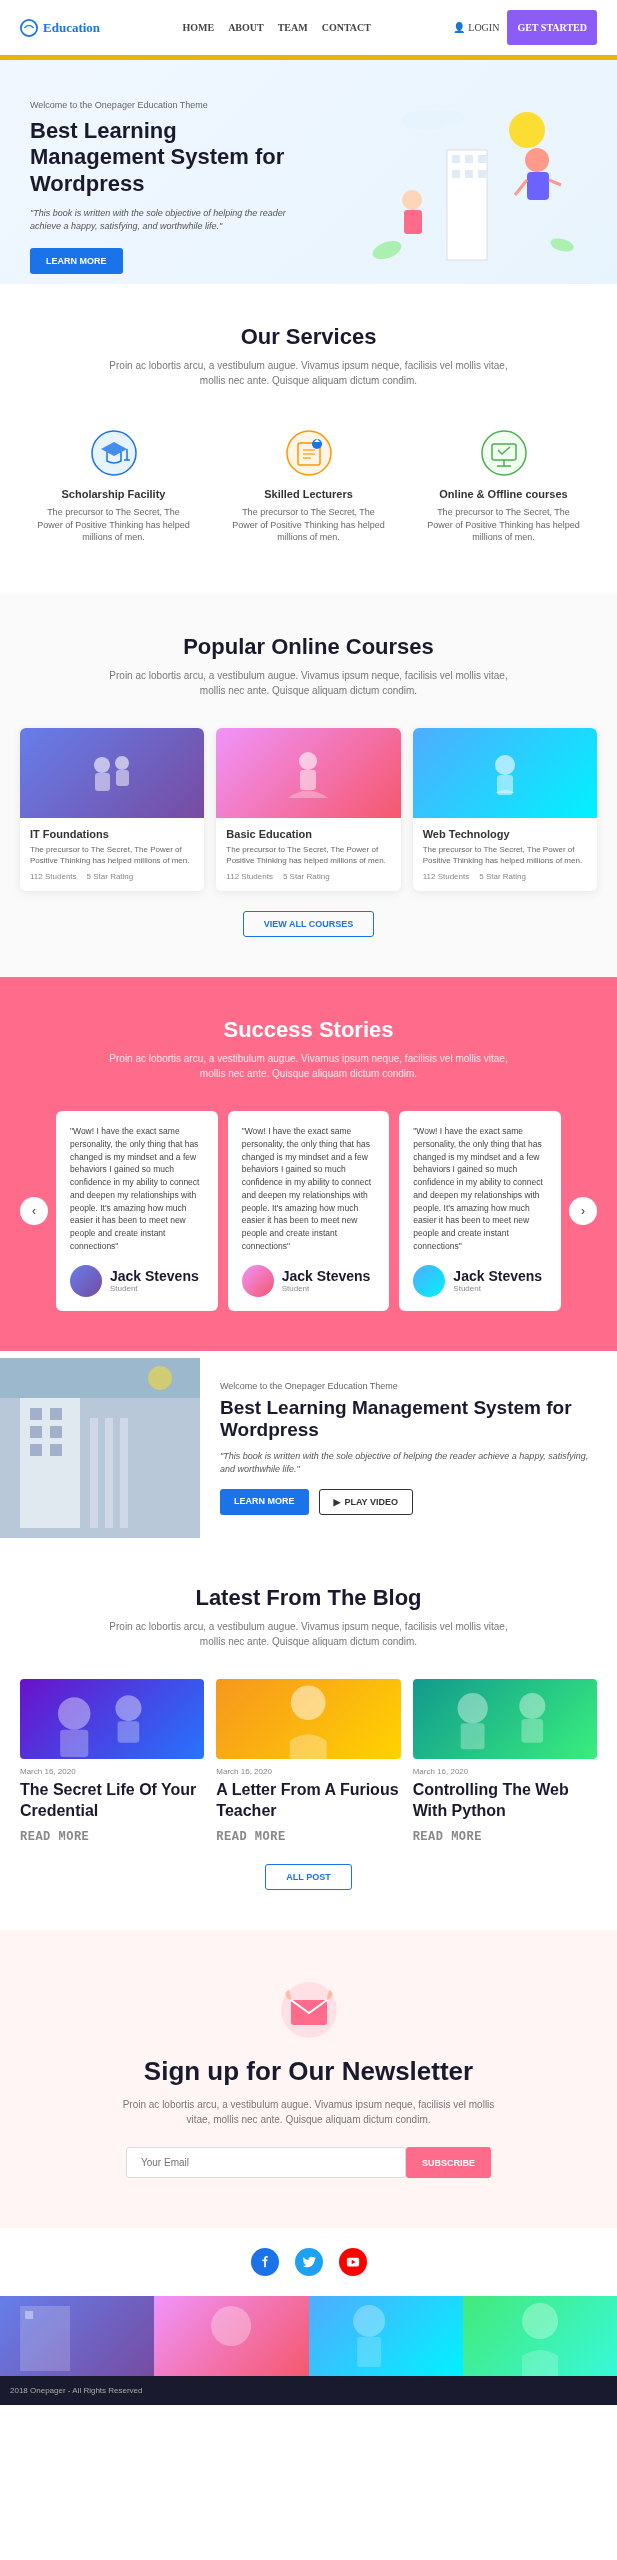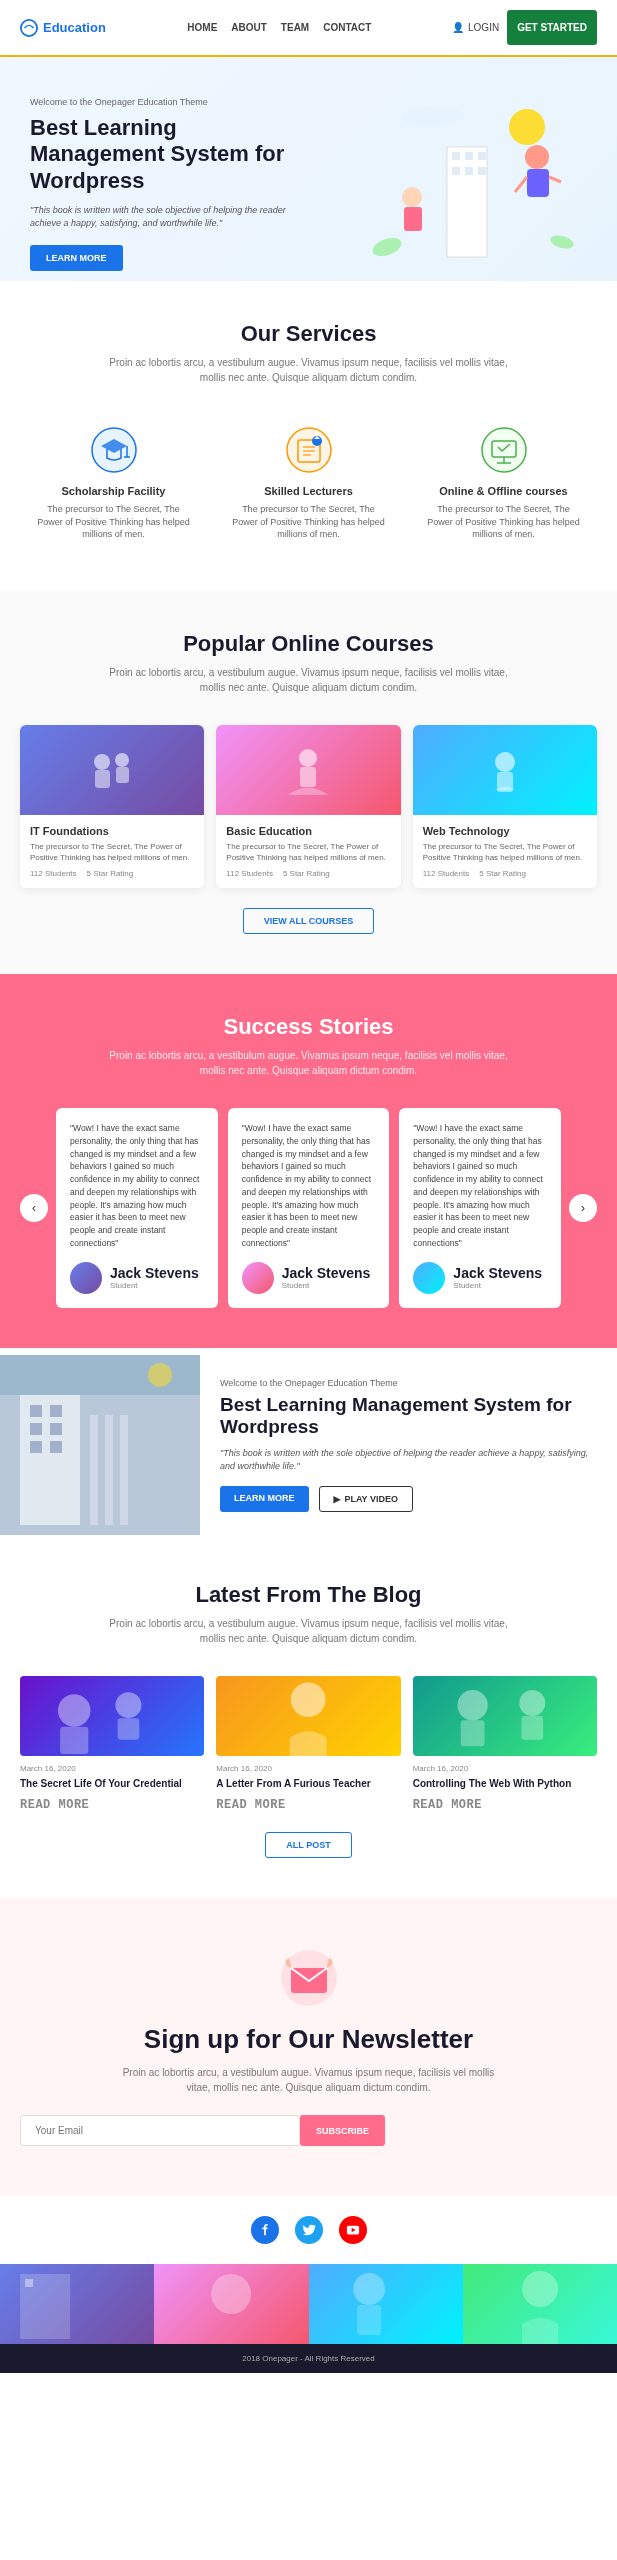--- a/index.html
+++ b/index.html
@@ -1,26 +1,26 @@
 <!DOCTYPE html>
 <html><head>
   <meta charset="utf-8">
   <style>
     * { box-sizing: border-box; margin: 0; padding: 0; }
     body { font-family: 'Segoe UI', Arial, sans-serif; color: #333; background: #fff; width: 617px; margin: 0 auto; }
 
     
-    nav { display: flex; align-items: center; justify-content: space-between; padding: 10px 20px; background: #fff; border-bottom: 2px solid #eab308; }
+    nav { display: flex; align-items: center; justify-content: space-between; padding: 10px 20px; background: #fff; border-bottom: 5px solid #eab308; font-family: Liberation Serif, serif; }
     .nav-logo { display: flex; align-items: center; gap: 5px; font-size: 13px; font-weight: 700; color: #1a73e8; }
     .nav-logo svg { width: 18px; height: 18px; }
     .nav-links { display: flex; gap: 14px; font-size: 10px; font-weight: 600; color: #444; align-items: center; }
     .nav-links span { cursor: pointer; }
     .nav-actions { display: flex; align-items: center; gap: 8px; font-size: 10px; }
     .nav-login { color: #444; cursor: pointer; }
-    .nav-btn { background: #15803d; color: #fff; padding: 12px 10px; border-radius: 3px; font-size: 10px; font-weight: 700; cursor: pointer; }
+    .nav-btn { background: #8b5cf6; color: #fff; padding: 12px 10px; border-radius: 3px; font-size: 10px; font-weight: 700; cursor: pointer; }
 
     
     .hero { background: linear-gradient(135deg, #f0f7ff 0%, #e8f4fd 100%); padding: 40px 30px 0; display: flex; align-items: flex-start; justify-content: space-between; position: relative; min-height: 200px; }
     .hero-text { max-width: 280px; }
     .hero-welcome { font-size: 9px; color: #666; margin-bottom: 8px; }
     .hero-title { font-size: 22px; font-weight: 800; color: #1a1a2e; line-height: 1.2; margin-bottom: 10px; }
     .hero-quote { font-size: 9px; color: #555; font-style: italic; margin-bottom: 16px; line-height: 1.4; }
     .hero-btn { background: #1a73e8; color: #fff; padding: 8px 16px; border-radius: 3px; font-size: 9px; font-weight: 700; cursor: pointer; display: inline-block; }
 
     
@@ -68,48 +68,48 @@
     .cta-btns { display: flex; gap: 10px; }
     .cta-btn-primary { background: #1a73e8; color: #fff; padding: 7px 14px; border-radius: 3px; font-size: 9px; font-weight: 700; cursor: pointer; }
     .cta-btn-secondary { border: 1.5px solid #333; color: #333; padding: 7px 14px; border-radius: 3px; font-size: 9px; font-weight: 700; cursor: pointer; display: flex; align-items: center; gap: 4px; }
 
     
     .blog { padding: 40px 20px; text-align: center; background: #fff; }
     .blog-grid { display: flex; gap: 12px; margin-top: 20px; text-align: left; }
     .blog-card { flex: 1; }
     .blog-img-placeholder { width: 100%; height: 80px; border-radius: 4px; margin-bottom: 8px; }
     .blog-date { font-size: 8px; color: #888; margin-bottom: 4px; }
-    .blog-title { font-size: 10px; font-weight: 700; color: #1a1a2e; line-height: 1.3; margin-bottom: 8px; }
+    .blog-title { font-size: 16px; font-weight: 700; color: #1a1a2e; line-height: 1.3; margin-bottom: 8px; }
     .blog-read { font-size: 12px; color: #888; text-transform: uppercase; letter-spacing: 0.5px; font-weight: 700; cursor: pointer; font-family: Liberation Mono, monospace; }
     .all-post-btn { margin: 20px auto 0; display: inline-block; border: 1.5px solid #1a73e8; color: #1a73e8; padding: 7px 20px; border-radius: 3px; font-size: 9px; font-weight: 700; cursor: pointer; }
 
     
     .newsletter { background: #fff5f5; padding: 50px 20px; text-align: center; }
     .newsletter-icon { width: 60px; height: 60px; margin: 0 auto 16px; }
     .newsletter-title { font-size: 26px; font-weight: 800; color: #1a1a2e; margin-bottom: 10px; }
     .newsletter-sub { font-size: 10px; color: #777; max-width: 380px; margin: 0 auto 20px; line-height: 1.5; }
-    .newsletter-form { display: flex; gap: 0; justify-content: flex-start; }
+    .newsletter-form { display: flex; gap: 0; justify-content: center; }
     .newsletter-input { flex: 1; max-width: 280px; padding: 9px 14px; border: 1px solid #ddd; border-radius: 3px; font-size: 10px; }
     .newsletter-btn { background: #ff6b8a; color: #fff; padding: 9px 16px; border-radius: 3px; font-size: 9px; font-weight: 700; cursor: pointer; border: none; }
 
     
     .footer-social { background: #fff; padding: 20px; text-align: center; display: flex; justify-content: center; gap: 16px; }
     .social-icon { width: 28px; height: 28px; border-radius: 50%; background: #1a73e8; display: flex; align-items: center; justify-content: center; cursor: pointer; }
     .social-icon svg { width: 14px; height: 14px; fill: #fff; }
 
     
     .footer-gallery { display: flex; height: 80px; }
     .footer-gallery-img { flex: 1; background: #ccc; }
     .footer-gallery-img:nth-child(1) { background: #8899bb; }
     .footer-gallery-img:nth-child(2) { background: #bbaa99; }
     .footer-gallery-img:nth-child(3) { background: #99aacc; }
     .footer-gallery-img:nth-child(4) { background: #ccbbaa; }
 
     
-    .footer-bar { background: #1a1a2e; color: #aaa; text-align: center; padding: 10px; font-size: 8px; }
+    .footer-bar { background: #1a1a2e; color: #aaa; padding: 10px; font-size: 8px; }
 
     
     .course-img-1 { background: linear-gradient(135deg, #667eea, #764ba2); }
     .course-img-2 { background: linear-gradient(135deg, #f093fb, #f5576c); }
     .course-img-3 { background: linear-gradient(135deg, #4facfe, #00f2fe); }
 
     
     .blog-img-1 { background: linear-gradient(135deg, #6a11cb, #2575fc); }
     .blog-img-2 { background: linear-gradient(135deg, #f7971e, #ffd200); }
     .blog-img-3 { background: linear-gradient(135deg, #11998e, #38ef7d); }

